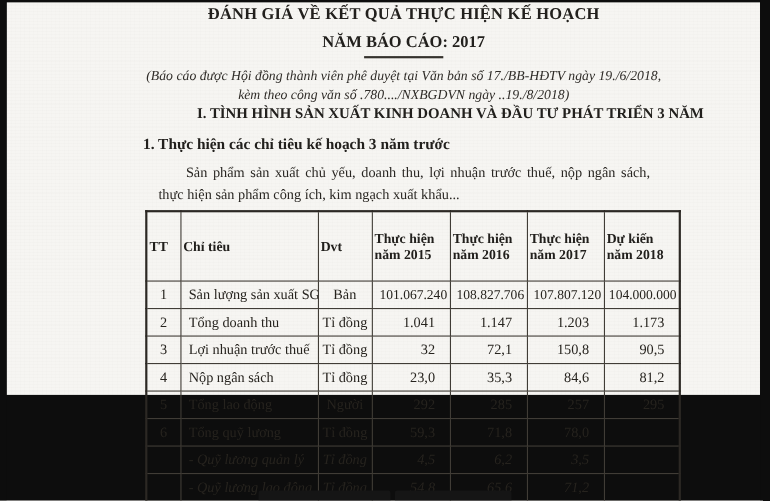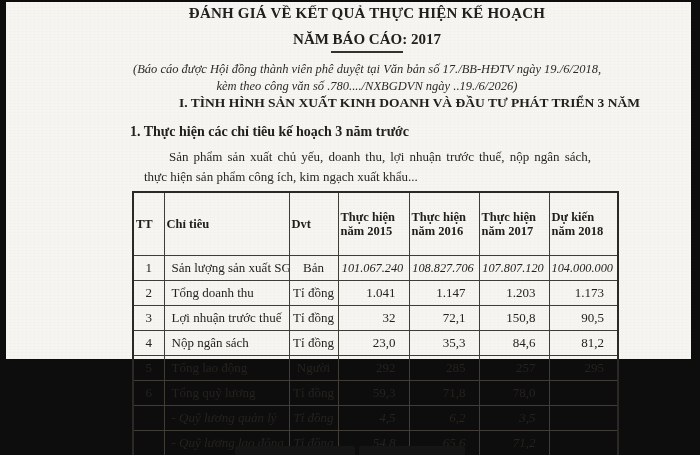--- a/index.html
+++ b/index.html
@@ -32,21 +32,21 @@
     margin:4px 0 0 89px;border-collapse:collapse;width:485px;table-layout:fixed;
     border:2px solid #2c2824;
   }
   .kpi th,.kpi td{border:1px solid #403c36;overflow:hidden;white-space:nowrap;}
   .kpi th{font-size:12.5px;line-height:14px;font-weight:bold;height:30px;text-align:left;
           padding:16px 2px;white-space:normal;color:#22201d;}
   .kpi td{font-size:13px;height:24px;padding:0;color:#26231e;}
   .kpi td.c{text-align:center;}
   .kpi td.l{text-align:left;padding-left:7px;}
   .kpi td.num{text-align:right;padding-right:13px;}
-  tr.r-center td.num{text-align:center;padding-right:2px;font-size:12.3px;font-style:italic;}
+  tr.r-center td.num{padding-right:2px;font-size:12.3px;}
   tr.r-italic td{font-style:italic;}
   .frame-top{position:absolute;left:0;top:0;width:700px;height:2px;background:#0d0d0d;}
   .frame-left{position:absolute;left:0;top:0;width:6px;height:455px;background:#0d0d0d;}
   .frame-right{position:absolute;left:691px;top:0;width:9px;height:455px;background:#0d0d0d;}
   .bottom-bar{position:absolute;top:446px;height:9px;background:#151515;border-radius:2px 2px 0 0;}
   .bottom-bar.b1{left:235px;width:120px;}
   .bottom-bar.b2{left:359px;width:106px;}
 </style>
 </head>
 <body>
@@ -56,21 +56,21 @@
 
     <div class="title-block">
       <div class="title-line">ĐÁNH GIÁ VỀ KẾT QUẢ THỰC HIỆN KẾ HOẠCH</div>
     </div>
 
     <div class="report-year">NĂM BÁO CÁO: 2017</div>
     <div class="rule"></div>
 
     <div class="note">
       <div>(Báo cáo được Hội đồng thành viên phê duyệt tại Văn bản số 17./BB-HĐTV ngày 19./6/2018,</div>
-      <div>kèm theo công văn số .780..../NXBGDVN ngày ..19./6/2026)</div>
+      <div>kèm theo công văn số .780..../NXBGDVN ngày ..19./8/2018)</div>
     </div>
 
     <div class="sec-heading">I. TÌNH HÌNH SẢN XUẤT KINH DOANH VÀ ĐẦU TƯ PHÁT TRIỂN 3 NĂM</div>
     <div class="sub-heading">1. Thực hiện các chỉ tiêu kế hoạch 3 năm trước</div>
     <div class="para">Sản phẩm sản xuất chủ yếu, doanh thu, lợi nhuận trước thuế, nộp ngân sách, thực hiện sản phẩm công ích, kim ngạch xuất khẩu...</div>
 
     <table class="kpi">
       <colgroup>
         <col style="width:31px">
           <col style="width:125px">

